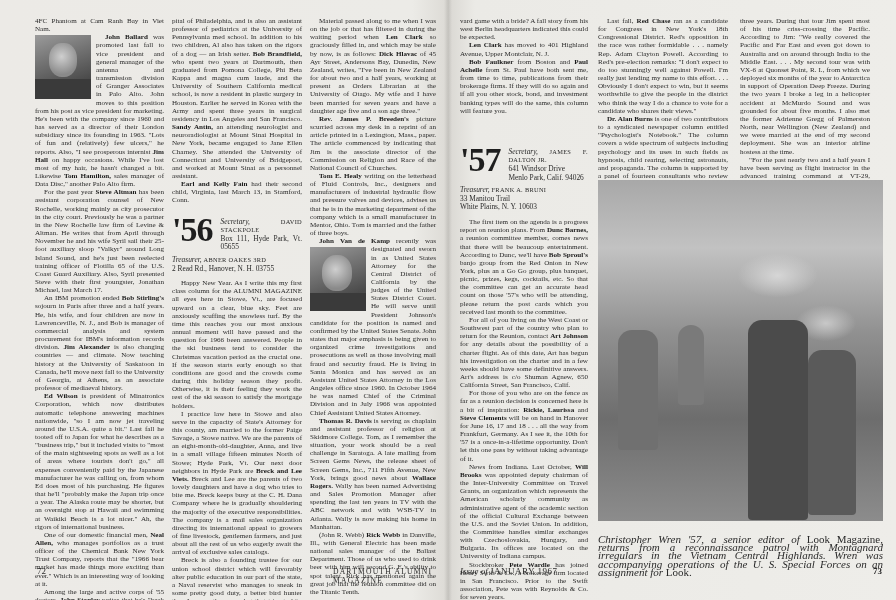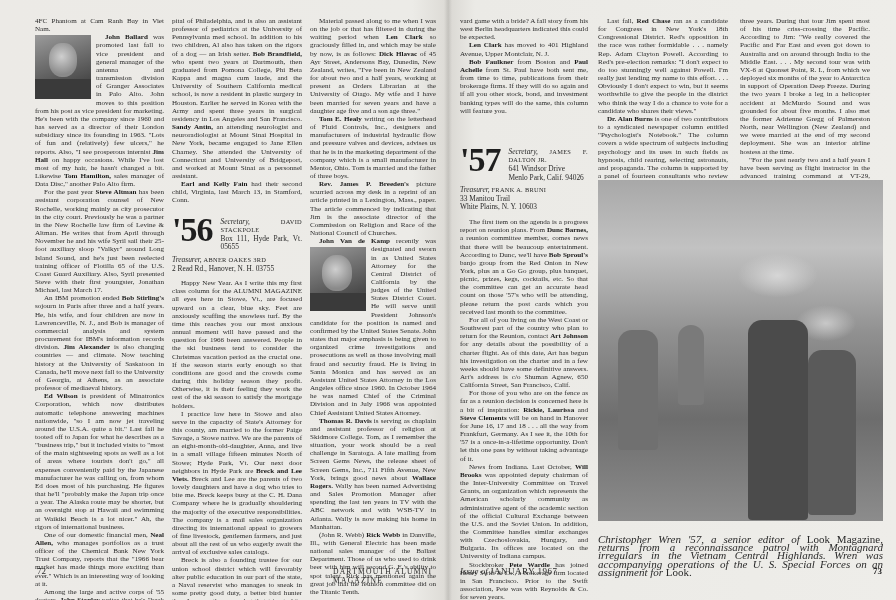--- a/index.html
+++ b/index.html
@@ -73,22 +73,22 @@
       </div>
 
       <p><span>Happy New Year. As I write this my first class column for the ALUMNI MAGAZINE all eyes here in Stowe, Vt., are focused upward on a clear, blue sky. Feet are anxiously scuffing the snowless turf. By the time this reaches you our most anxious annual moment will have passed and the question for 1966 been answered. People in the ski business tend to consider the Christmas vacation period as the crucial one. If the season starts early enough so that conditions are good and the crowds come during this holiday season they profit. Otherwise, it is their feeling they work the rest of the ski season to satisfy the mortgage holders.</span></p>
       <p><span>I practice law here in Stowe and also serve in the capacity of State's Attorney for this county, am married to the former Paige Savage, a Stowe native. We are the parents of an eight-month-old-daughter, Anna, and live in a small village fifteen minutes North of Stowe; Hyde Park, Vt. Our next door neighbors in Hyde Park are </span><b>Breck and Lee Viets.</b><span> Breck and Lee are the parents of two lovely daughters and have a dog who tries to bite me. Breck keeps busy at the C. H. Dana Company where he is gradually shouldering the majority of the executive responsibilities. The company is a mail sales organization directing its international appeal to growers of fine livestock, gentlemen farmers, and just about all the rest of us who eagerly await the arrival of exclusive sales catalogs.</span></p>
       <p><span>Breck is also a founding trustee for our union school district which will favorably alter public education in our part of the state, a Naval reservist who manages to sneak in some pretty good duty, a better bird hunter than I am — the same dog that tries to bite me is a fairly decent bird dog — and a good neighbor. Lee Viets has facelifted and remodeled a fine old home, makes all matter of green and flowery things come out of the earth and is a directing participant in a large share of the multiple projects that fall to the talented rural wife.</span></p>
 
     </div>
 
     <div class="col" style="left:310px;top:17px;width:126px;">
       <p><span>Material passed along to me when I was on the job or that has filtered in during the waiting period when </span><b>Len Clark</b><span> so graciously filled in, and which may be stale by now, is as follows: </span><b>Dick Hlavac</b><span> of 45 Ayr Street, Andersons Bay, Dunedin, New Zealand, writes, "I've been in New Zealand for about two and a half years, working at present as Orders Librarian at the University of Otago. My wife and I have been married for seven years and have a daughter age five and a son age three."</span></p>
+      <p><b>Rev. James P. Breeden's</b><span> picture scurried across my desk in a reprint of an article printed in a Lexington, Mass., paper. The article commenced by indicating that Jim is the associate director of the Commission on Religion and Race of the National Council of Churches.</span></p>
       <p><b>Tom E. Healy</b><span> writing on the letterhead of Fluid Controls, Inc., designers and manufacturers of industrial hydraulic flow and pressure valves and devices, advises us that he is in the marketing department of the company which is a small manufacturer in Mentor, Ohio. Tom is married and the father of three boys.</span></p>
-      <p><b>Rev. James P. Breeden's</b><span> picture scurried across my desk in a reprint of an article printed in a Lexington, Mass., paper. The article commenced by indicating that Jim is the associate director of the Commission on Religion and Race of the National Council of Churches.</span></p>
       <p><b>John Van de Kamp</b>
         <span class="photo" style="width:56px;height:64px;">
             <span class="face" style="left:12px;top:8px;width:30px;height:36px;"></span>
             <span class="suit" style="height:18px;"></span>
           </span><span> recently was designated and sworn in as United States Attorney for the Central District of California by the judges of the United States District Court. He will serve until President Johnson's candidate for the position is named and confirmed by the United States Senate. John states that major emphasis is being given to organized crime investigations and prosecutions as well as those involving mail fraud and security fraud. He is living in Santa Monica and has served as an Assistant United States Attorney in the Los Angeles office since 1960. In October 1964 he was named Chief of the Criminal Division and in July 1966 was appointed Chief Assistant United States Attorney.</span></p>
       <p><b>Thomas R. Davis</b><span> is serving as chaplain and assistant professor of religion at Skidmore College. Tom, as I remember the situation, your work should be a real challenge in Saratoga. A late mailing from Screen Gems News, the release sheet of Screen Gems, Inc., 711 Fifth Avenue, New York, brings good news about </span><b>Wallace Rogers.</b><span> Wally has been named Advertising and Sales Promotion Manager after spending the last ten years in TV with the ABC network and with WSB-TV in Atlanta. Wally is now making his home in Manhattan.</span></p>
       <p><span>(John R. Webb) </span><b>Rick Webb</b><span> in Danville, Ill., with General Electric has been made national sales manager of the Ballast Department. Those of us who used to drink beer with him will second G. E.'s ability to spot talent. Rick has mentioned again the great job that the reunion committee did on the Titanic Tenth.</span></p>
 
     </div>
 

